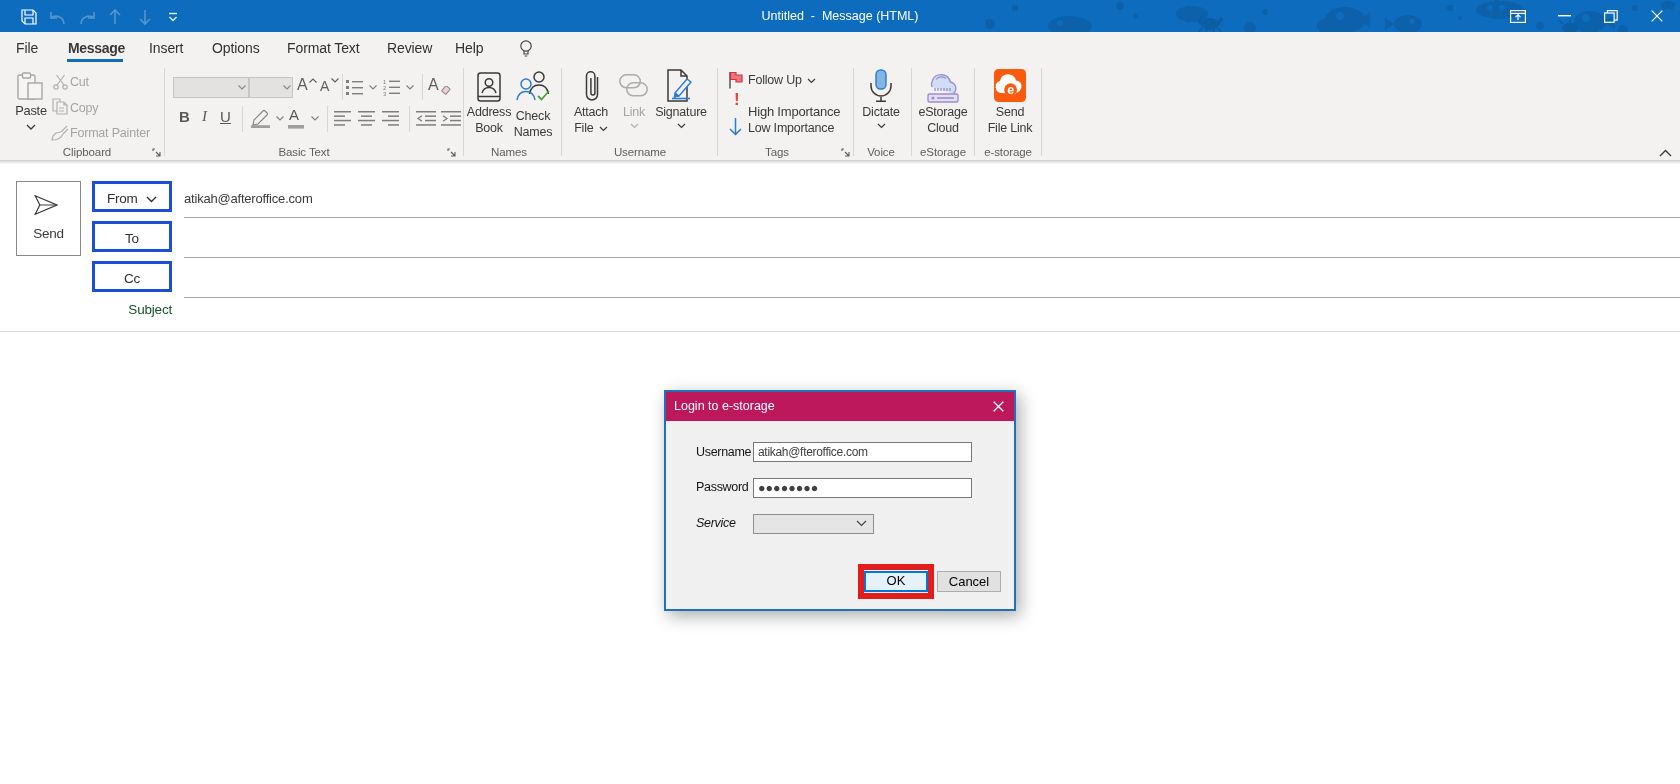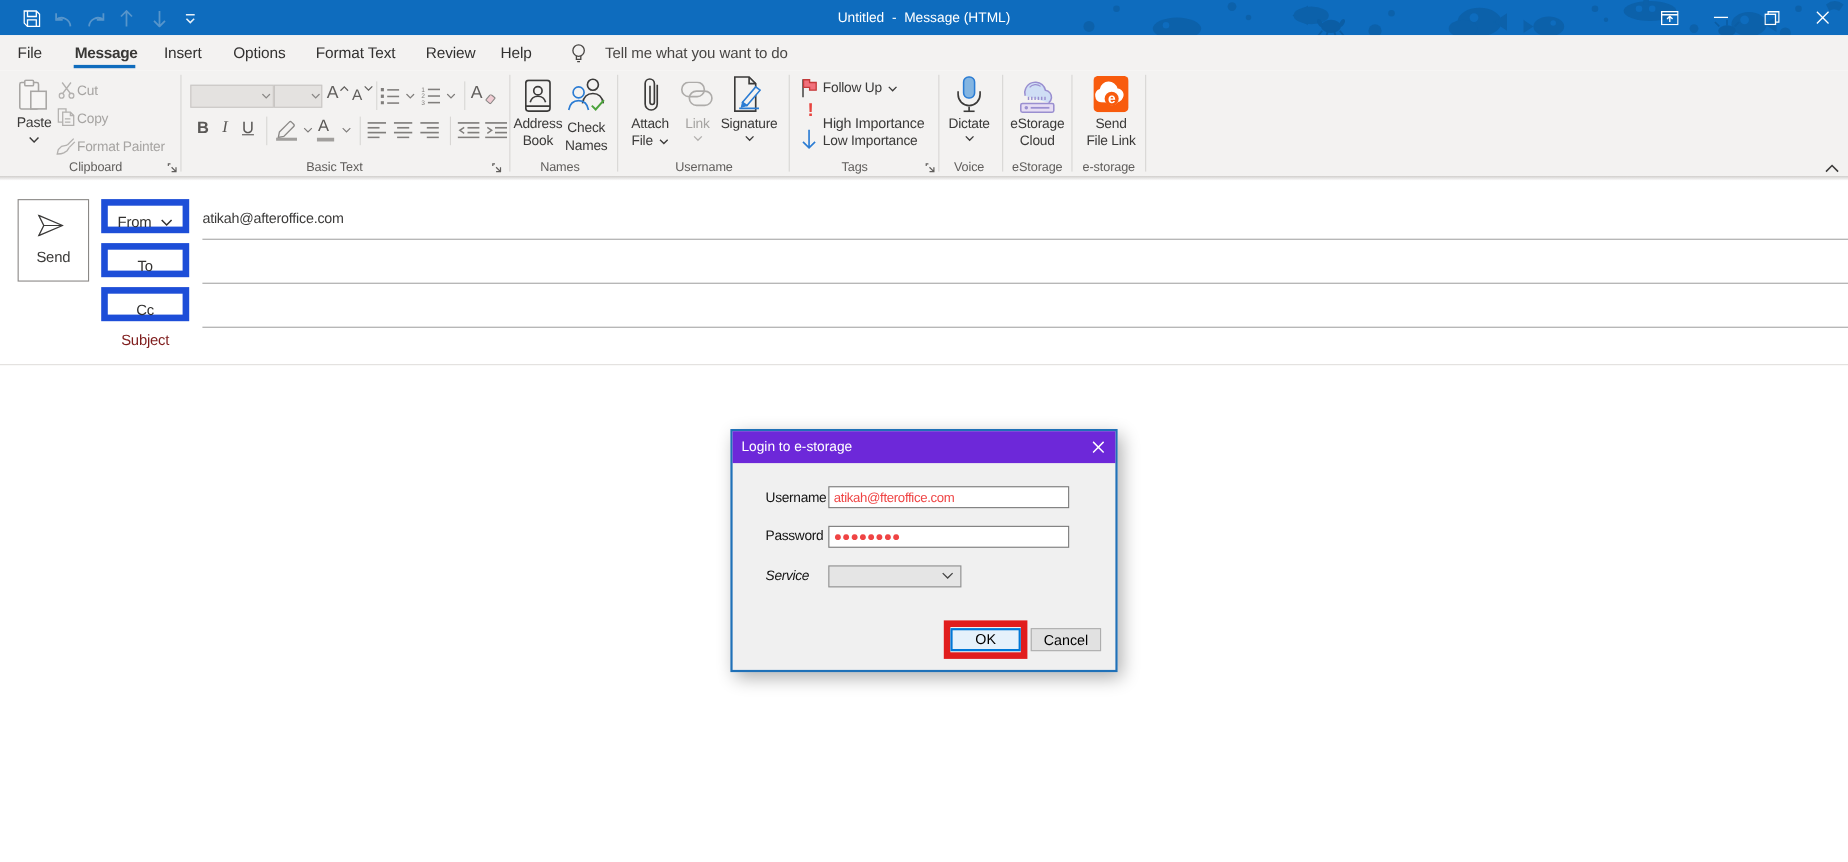--- a/index.html
+++ b/index.html
@@ -9,26 +9,26 @@
   #titlebar{position:absolute;left:0;top:0;width:1680px;height:32px;background:#0e6cbe;overflow:hidden;}
   #title-text{position:absolute;left:0;top:0;width:1680px;height:32px;line-height:32px;text-align:center;color:#fff;font-size:12.5px;}
   #tabrow{position:absolute;left:0;top:32px;width:1680px;height:32px;background:#f3f2f1;}
   .tab{position:absolute;top:0;height:32px;line-height:33px;font-size:14px;color:#323130;letter-spacing:-0.1px;}
   #ribbon{position:absolute;left:0;top:64px;width:1680px;height:96px;background:#f3f2f1;}
   #ribbon-edge{position:absolute;left:0;top:160px;width:1680px;height:6px;background:linear-gradient(#d0cecc,#ffffff 70%);}
   .gsep{position:absolute;top:4px;width:1px;height:88px;background:#d8d6d4;}
   .glabel{position:absolute;top:82px;height:14px;font-size:11.5px;color:#605e5c;text-align:center;letter-spacing:-0.1px;}
   .riblabel{position:absolute;font-size:12.5px;color:#3b3a39;text-align:center;line-height:16px;letter-spacing:-0.2px;}
   .ribgrey{color:#a6a4a2;}
-  .fieldbtn{position:absolute;left:92px;width:80px;height:31px;border:6px solid #1d4ed8;background:#fff;box-sizing:border-box;text-align:center;font-size:13.5px;letter-spacing:-0.2px;color:#323130;line-height:29px;}
+  .fieldbtn{position:absolute;left:92px;width:80px;height:31px;border:3px solid #1d4ed8;background:#fff;box-sizing:border-box;text-align:center;font-size:13.5px;letter-spacing:-0.2px;color:#323130;line-height:29px;}
   .fline{position:absolute;left:184px;right:0;height:1px;background:#a6a6a6;}
   #dialog{position:absolute;left:664px;top:390px;width:352px;height:221px;background:#f0f0f0;border:2px solid #2071b8;box-sizing:border-box;box-shadow:4px 5px 16px rgba(0,0,0,0.33);}
-  #dlg-title{position:absolute;left:0;top:0;right:0;height:29px;background:#6d28d9;color:#fff;font-size:12.5px;line-height:29px;padding-left:8px;}
+  #dlg-title{position:absolute;left:0;top:0;right:0;height:29px;background:#be185d;color:#fff;font-size:12.5px;line-height:29px;padding-left:8px;}
   .dlg-label{position:absolute;left:30px;font-size:12.5px;letter-spacing:-0.3px;color:#141414;}
-  .dlg-input{position:absolute;left:87px;width:219px;height:20px;background:#fff;border:1px solid #777;box-sizing:border-box;font-size:12px;letter-spacing:-0.3px;color:#ef4444;line-height:18px;padding-left:4px;}
+  .dlg-input{position:absolute;left:87px;width:219px;height:20px;background:#fff;border:1px solid #777;box-sizing:border-box;font-size:12px;letter-spacing:-0.3px;color:#404040;line-height:18px;padding-left:4px;}
   .winbtn{position:absolute;background:#e1e1e1;border:1px solid #adadad;box-sizing:border-box;text-align:center;font-size:13px;color:#000;}
 </style>
 </head>
 <body>
 <div id="app">
 
   <div id="titlebar">
     <svg class="abs" style="left:960px;top:0" width="720" height="32" viewBox="0 0 720 32">
       <g fill="#0c61aa">
         <circle cx="30" cy="24" r="5"></circle>
@@ -131,21 +131,20 @@
     <div class="tab" style="left:149px;">Insert</div>
     <div class="tab" style="left:212px;">Options</div>
     <div class="tab" style="left:287px;">Format Text</div>
     <div class="tab" style="left:387px;">Review</div>
     <div class="tab" style="left:455px;">Help</div>
     <div class="abs" style="left:67px;top:26.5px;width:56px;height:3px;background:#0f6cbd;"></div>
     <svg class="abs" style="left:519px;top:7px" width="14" height="20" viewBox="0 0 14 20" fill="none" stroke="#484644" stroke-width="1.2">
       <circle cx="7" cy="7" r="5.2"></circle>
         <path d="M5 12 v3 h4 v-3 M5 15 h4 M5.7 17 h2.6"></path>
     </svg>
-    <div class="tab" style="left:550px;color:#484644;font-size:13.7px;">Tell me what you want to do</div>
   </div>
 
   <div id="ribbon">
 
     <svg class="abs" style="left:17px;top:8px" width="30" height="30" viewBox="0 0 30 30">
       <rect x="1" y="3" width="17" height="24" rx="1.5" fill="#f6f5f4" stroke="#a8a6a4" stroke-width="1.4"></rect>
       <rect x="5.5" y="1" width="8" height="5" rx="1" fill="#f6f5f4" stroke="#a8a6a4" stroke-width="1.4"></rect>
       <rect x="11" y="11" width="14" height="16" fill="#f6f5f4" stroke="#a8a6a4" stroke-width="1.4"></rect>
     </svg>
     <div class="riblabel" style="left:8px;top:39px;width:46px;font-size:12.8px;">Paste</div>
@@ -411,21 +410,21 @@
     <div class="riblabel" style="left:16px;top:65px;width:65px;font-size:13.5px;">Send</div>
     <div class="fieldbtn" style="top:20px;">From <svg width="11" height="7" viewBox="0 0 11 7" style="margin-left:5px">
           <path d="M1 1 l4.5 4.5 L10 1" fill="none" stroke="#323130" stroke-width="1.4"></path>
         </svg></div>
     <div class="fieldbtn" style="top:60px;">To</div>
     <div class="fieldbtn" style="top:100px;">Cc</div>
     <div class="abs" style="left:184px;top:30px;font-size:13px;color:#3b3a39;letter-spacing:-0.2px;">atikah@afteroffice.com</div>
     <div class="fline" style="top:56px;"></div>
     <div class="fline" style="top:96px;"></div>
     <div class="fline" style="top:136px;"></div>
-    <div class="abs" style="left:92px;top:141px;width:80px;text-align:center;font-size:13.5px;letter-spacing:-0.2px;color:#7f1d1d;">Subject</div>
+    <div class="abs" style="left:92px;top:141px;width:80px;text-align:right;font-size:13.5px;letter-spacing:-0.2px;color:#14532d;">Subject</div>
     <div class="abs" style="left:0;top:170px;width:1680px;height:1px;background:#e1dfdd;"></div>
   </div>
 
   <div id="dialog">
     <div id="dlg-title">Login to e-storage</div>
     <svg class="abs" style="left:327px;top:8.5px" width="11" height="11" viewBox="0 0 11 11" stroke="#fff" stroke-width="1.3">
       <path d="M0.7 0.7 L10.3 10.3 M10.3 0.7 L0.7 10.3"></path>
     </svg>
     <div class="dlg-label" style="top:53px;">Username</div>
     <div class="dlg-input" style="top:50px;line-height:19px;">atikah@fteroffice.com</div>

